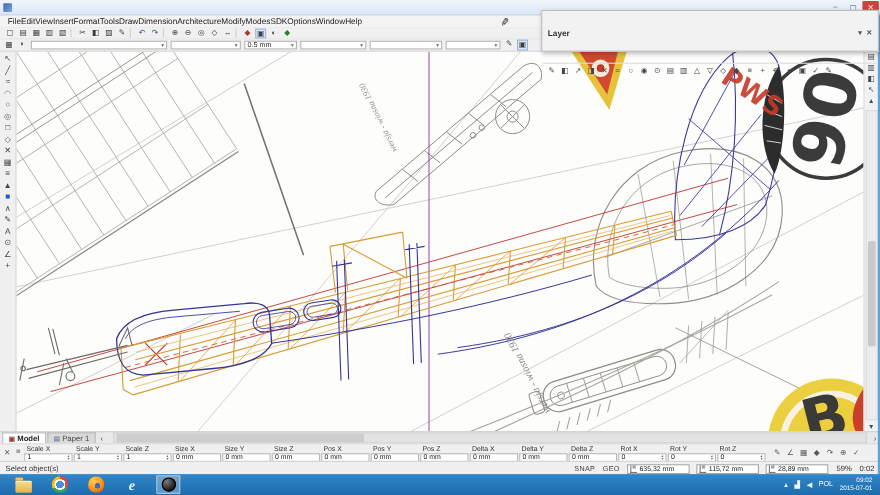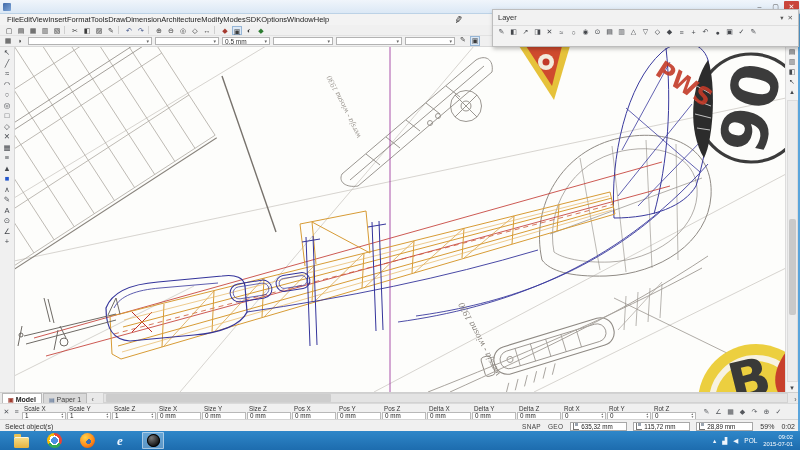--- a/index.html
+++ b/index.html
@@ -29,22 +29,22 @@
   .propbar{position:absolute;left:0;top:36px;right:0;height:10px;background:#f0f0f0;border-bottom:1px solid #d8d8d8;
            display:flex;align-items:center;gap:3px;padding:0 3px;font-size:6.5px;z-index:10;}
   .combo{height:8px;background:#fff;border:1px solid #b3b3b3;display:flex;align-items:center;
          padding:0 2px;color:#333;box-sizing:border-box;}
   .combo .arr{margin-left:auto;font-size:5px;color:#666;}
   .pico{width:10px;text-align:center;font-size:7px;color:#3c3c3c;}
   .pico.pressed{background:#dce8f5;border:1px solid #97b6d6;box-sizing:border-box;}
   
   .layer-panel{position:absolute;left:492px;top:9px;width:305px;height:36px;background:#f2f2f2;
                border:1px solid #bdbdbd;box-shadow:1px 2px 4px rgba(0,0,0,.25);z-index:30;}
-  .layer-title{height:15px;display:flex;align-items:center;padding:0 5px;border-bottom:1px solid #dedede;
-               font-size:7.5px;color:#333;}
+  .layer-title{height:15px;display:flex;padding:16px 5px;border-bottom:1px solid #dedede;
+               font-size:7.5px;color:#333;font-weight:bold;}
   .layer-btns{margin-left:auto;display:flex;gap:4px;font-size:6.5px;color:#555;}
   .layer-icons{display:flex;align-items:center;gap:1px;padding:2px 3px;}
   .lyi{width:11px;text-align:center;font-size:7px;color:#44474c;}
   
   .left-tools{position:absolute;left:0;top:46px;width:14px;bottom:58px;background:#f0f0f0;border-right:1px solid #d7d7d7;
               display:flex;flex-direction:column;align-items:center;gap:2.5px;padding-top:3px;z-index:5;}
   .lti{font-size:7.5px;line-height:8px;color:#45484d;}
   .lti.blue{color:#2255cc;}
   .right-strip{position:absolute;right:2px;top:46px;width:12px;bottom:58px;background:#f2f2f2;border-left:1px solid #ddd;
                display:flex;flex-direction:column;align-items:center;gap:2px;padding-top:2px;z-index:5;}

